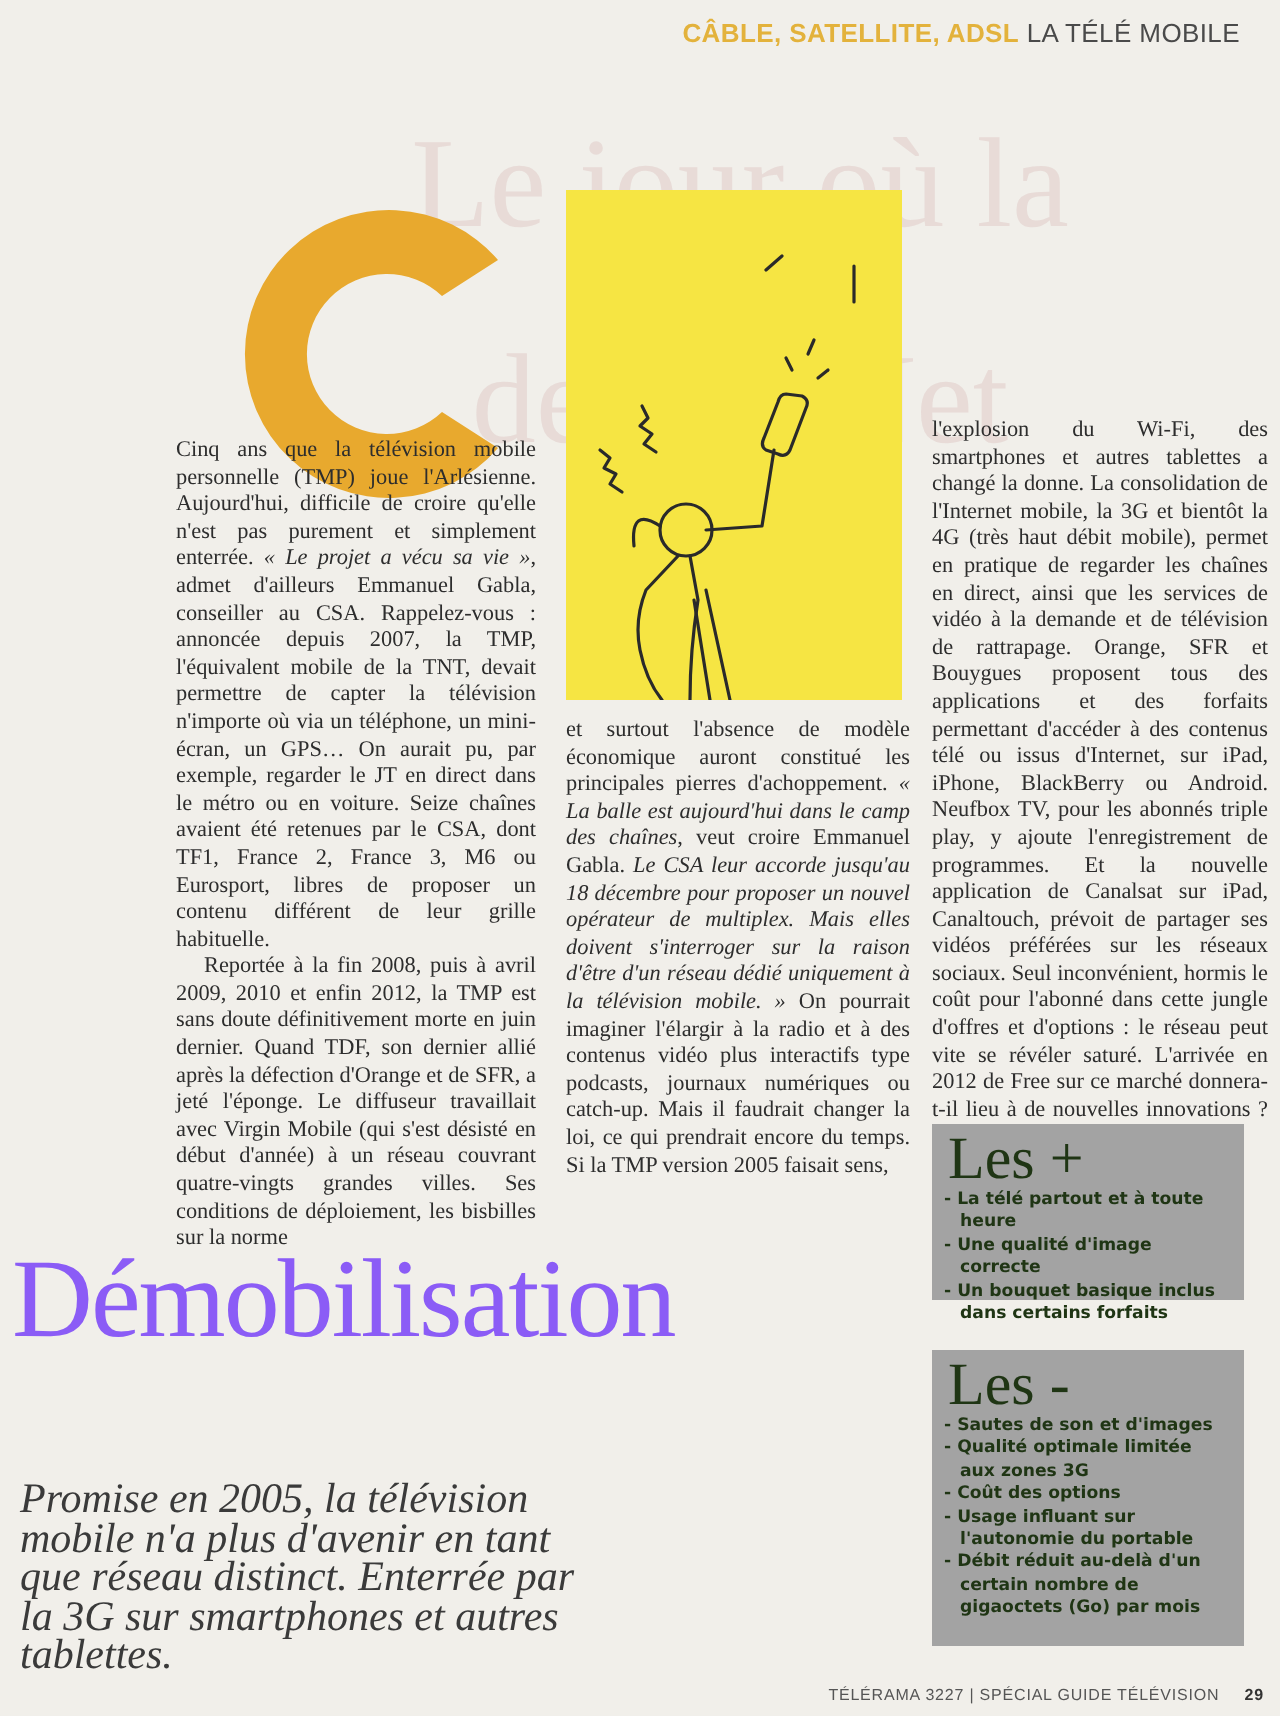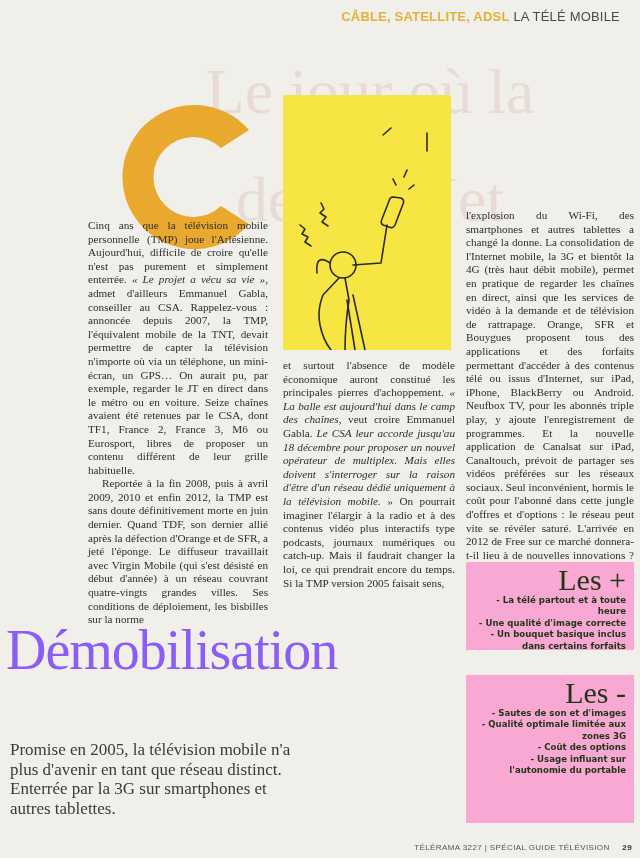--- a/index.html
+++ b/index.html
@@ -62,30 +62,29 @@
 
   
   .headline {
     position: absolute; left: 6px; top: 622px;
     font-family: "Liberation Serif", serif;
     font-size: 56px; line-height: 56px; color: #8b5cf6;
     letter-spacing: -1px;
   }
   .standfirst {
     position: absolute; left: 10px; top: 740px; width: 290px;
-    font-family: "Liberation Serif", serif; 
-    font-size: 17px; line-height: 19.5px; color: #3a3a3a;
+    font-family: "Liberation Serif", serif; font-style: italic;
+    font-size: 21px; line-height: 19.5px; color: #3a3a3a;
   }
 
   
   .box {
-    position: absolute; left: 466px; width: 168px;
-    background: #f9a8d4;
+    position: absolute; left: 466px; width: 156px;
+    background: #a3a3a3;
     padding: 4px 8px 6px 6px;
-    text-align: right;
   }
   .box-plus { top: 562px; height: 88px; }
   .box-minus { top: 675px; height: 148px; }
   .box h3 {
     font-family: "Liberation Serif", serif; font-weight: normal;
     font-size: 30px; line-height: 28px; color: #1f3514; margin-left: 2px;
   }
   .box ul { list-style: none; margin-top: 1px; }
   .box li {
     font-family: "DejaVu Sans", sans-serif; font-size: 8.6px; line-height: 11.4px;
@@ -175,20 +174,21 @@
     </ul>
   </div>
 
   <div class="box box-minus">
     <h3>Les -</h3>
     <ul>
       <li>Sautes de son et d'images</li>
       <li>Qualité optimale limitée aux zones 3G</li>
       <li>Coût des options</li>
       <li>Usage influant sur l'autonomie du portable</li>
+      <li>Débit réduit au-delà d'un certain nombre de gigaoctets (Go) par mois</li>
     </ul>
   </div>
 
   <div class="footer">
     <span>TÉLÉRAMA 3227 | SPÉCIAL GUIDE TÉLÉVISION</span>
     <span class="pnum">29</span>
   </div>
 
 </div>
 

